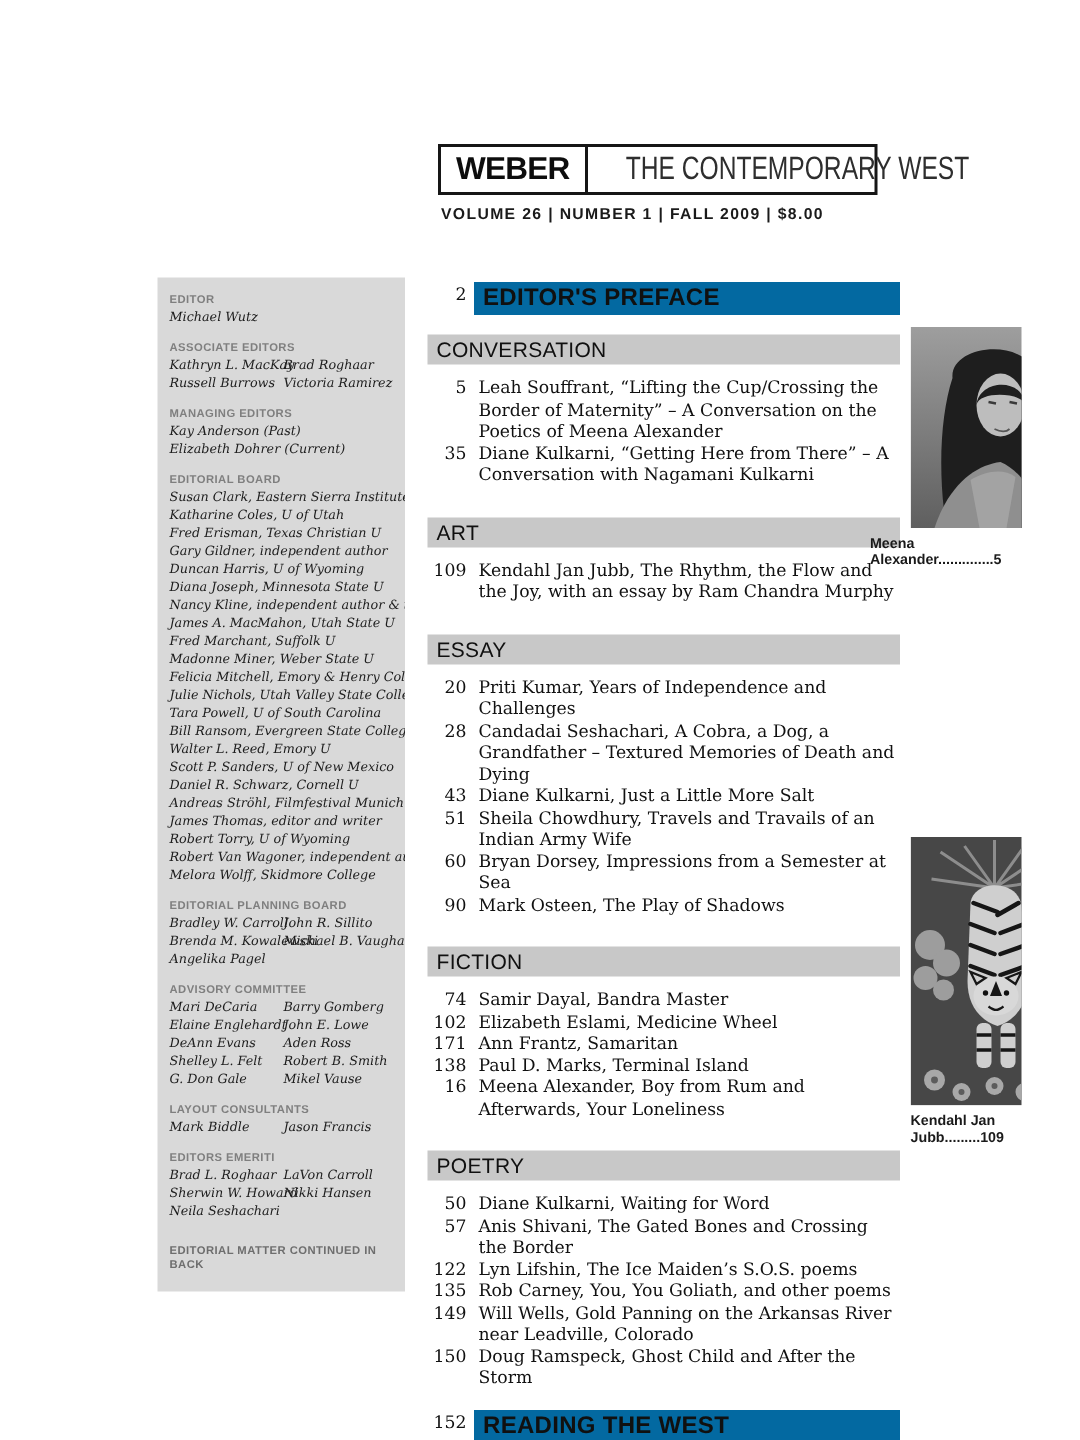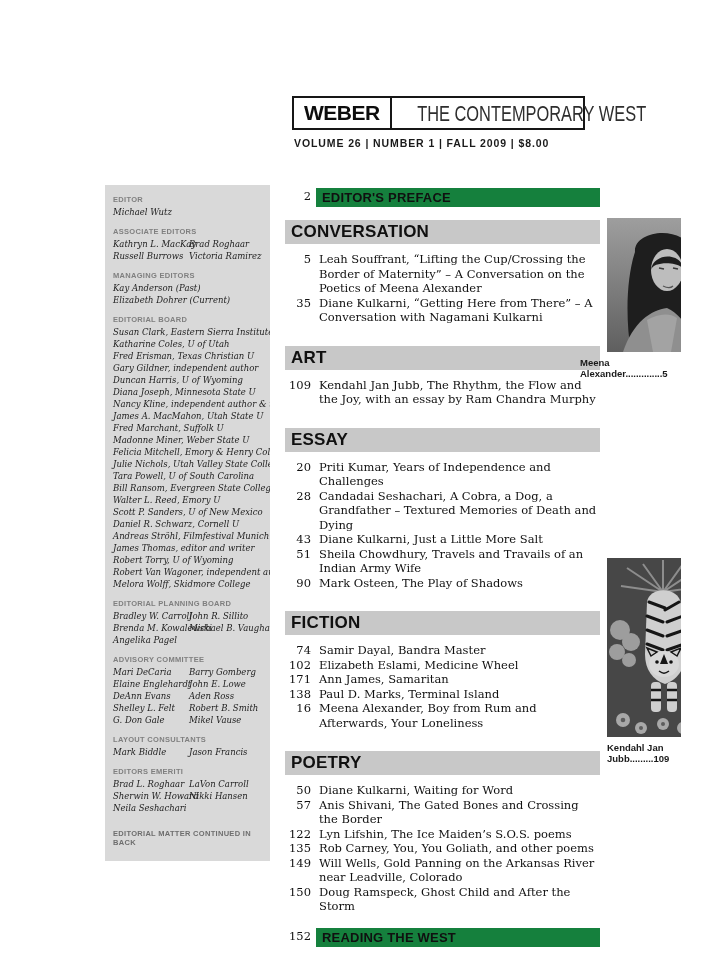--- a/index.html
+++ b/index.html
@@ -30,23 +30,23 @@
   .sb-col1 { width:76px; flex:none; }
   .sb-col2 { flex:1; }
   .sidebar-footer { font-weight:bold; font-size:7.5px; letter-spacing:0.3px; color:#6e6e6e; margin-top:15px; }
 
   
   .toc { position:absolute; left:285px; top:188px; width:315px; }
   .toc-row { display:flex; align-items:flex-start; }
   .toc-pg { width:26px; flex:none; text-align:right; font-family:"DejaVu Serif", serif;
             font-size:11.5px; color:#111; line-height:14.5px; }
   .toc-row.preface .toc-pg, .toc-row.closing .toc-pg { line-height:17px; }
-  .bar-label { flex:1; margin-left:5px; background:#15803d; font-weight:bold; font-size:13px;
+  .bar-label { flex:1; margin-left:5px; background:#0369a1; font-weight:bold; font-size:16px;
                letter-spacing:0.2px; color:#101010; padding:2px 0 2px 6px; }
-  .section-bar { background:#c8c8c8; font-weight:bold; font-size:17px; letter-spacing:0.2px;
+  .section-bar { background:#c8c8c8; font-weight:normal; font-size:14px; letter-spacing:0.2px;
                  color:#101010; padding:2px 0 2px 6px; margin:21px 0 8px 0; }
   .section-bar.first { margin-top:13px; }
   .toc-item { display:flex; align-items:flex-start; }
   .toc-entry { flex:1; padding-left:8px; font-family:"DejaVu Serif", serif; font-size:11.5px;
                color:#111; line-height:14.5px; }
   .toc-entry .it { }
   .toc-row.closing { margin-top:14px; }
 
   
   .figure { position:absolute; overflow:hidden; }
@@ -193,35 +193,39 @@
         </div>
         <div class="toc-item">
           <span class="toc-pg">43</span>
           <span class="toc-entry"><span class="rm">Diane Kulkarni, </span><span class="it">Just a Little More Salt</span></span>
         </div>
         <div class="toc-item">
           <span class="toc-pg">51</span>
           <span class="toc-entry"><span class="rm">Sheila Chowdhury, </span><span class="it">Travels and Travails of an Indian Army Wife</span></span>
         </div>
         <div class="toc-item">
+          <span class="toc-pg">60</span>
+          <span class="toc-entry"><span class="rm">Bryan Dorsey, </span><span class="it">Impressions from a Semester at Sea</span></span>
+        </div>
+        <div class="toc-item">
           <span class="toc-pg">90</span>
           <span class="toc-entry"><span class="rm">Mark Osteen, </span><span class="it">The Play of Shadows</span></span>
         </div>
         <div class="section-bar">FICTION</div>
         <div class="toc-item">
           <span class="toc-pg">74</span>
           <span class="toc-entry"><span class="rm">Samir Dayal, </span><span class="it">Bandra Master</span></span>
         </div>
         <div class="toc-item">
           <span class="toc-pg">102</span>
           <span class="toc-entry"><span class="rm">Elizabeth Eslami, </span><span class="it">Medicine Wheel</span></span>
         </div>
         <div class="toc-item">
           <span class="toc-pg">171</span>
-          <span class="toc-entry"><span class="rm">Ann James, </span><span class="it">Samaritan</span></span>
+          <span class="toc-entry"><span class="rm">Ann Frantz, </span><span class="it">Samaritan</span></span>
         </div>
         <div class="toc-item">
           <span class="toc-pg">138</span>
           <span class="toc-entry"><span class="rm">Paul D. Marks, </span><span class="it">Terminal Island</span></span>
         </div>
         <div class="toc-item">
           <span class="toc-pg">16</span>
           <span class="toc-entry"><span class="rm">Meena Alexander, </span><span class="it">Boy from Rum</span><span class="rm"> and </span><span class="it">Afterwards, Your Loneliness</span></span>
         </div>
         <div class="section-bar">POETRY</div>

